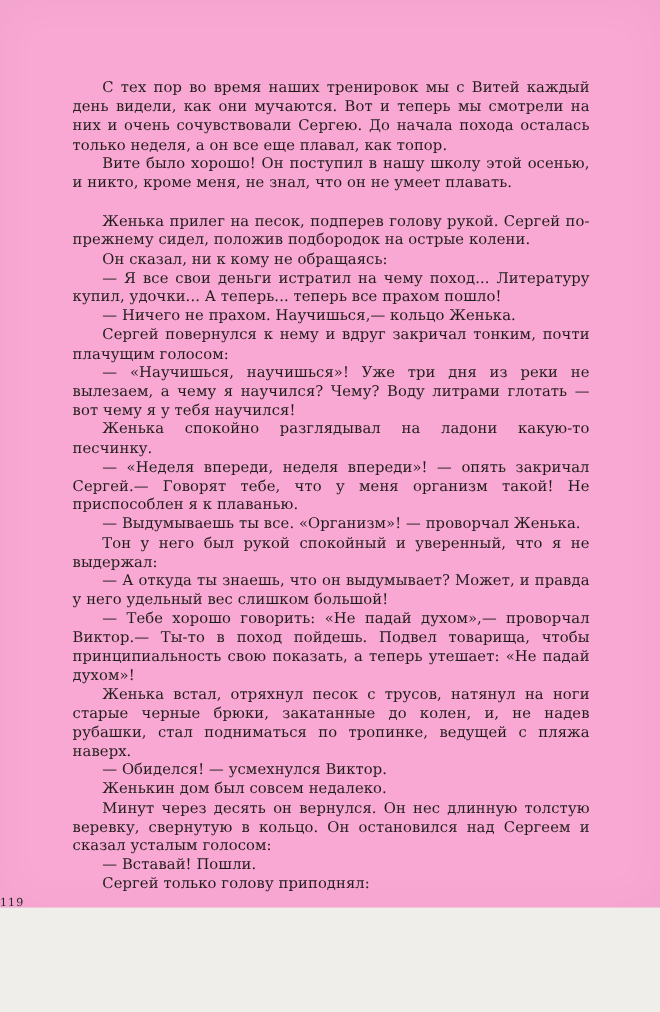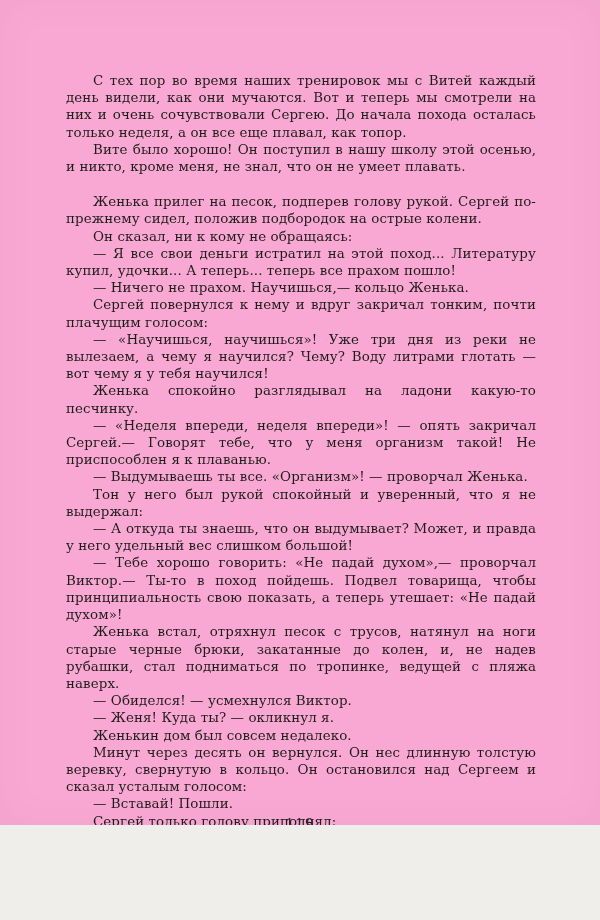--- a/index.html
+++ b/index.html
@@ -36,47 +36,45 @@
     text-indent: 27px;
   }
   .para.section-break {
     margin-top: 18px;
   }
   .page-number {
     position: absolute;
     left: 0;
     right: 0;
     top: 816px;
-    text-align: center;
-    font-size: 14px;
+    font-size: 10px;
     letter-spacing: 1px;
     color: #2a2824;
   }
 </style>
 </head>
 <body>
 
 <div class="scan-page">
   <div class="text-block">
     <p class="para">С тех пор во время наших тренировок мы с Витей каждый день видели, как они мучаются. Вот и теперь мы смотрели на них и очень сочувствовали Сергею. До начала похода осталась только неделя, а он все еще плавал, как топор.</p>
     <p class="para">Вите было хорошо! Он поступил в нашу школу этой осенью, и никто, кроме меня, не знал, что он не умеет плавать.</p>
     <p class="para section-break">Женька прилег на песок, подперев голову рукой. Сергей по-прежнему сидел, положив подбородок на острые колени.</p>
     <p class="para">Он сказал, ни к кому не обращаясь:</p>
-    <p class="para">— Я все свои деньги истратил на этой поход... Литературу купил, удочки... А теперь... теперь все прахом пошло!</p>
+    <p class="para">— Я все свои деньги истратил на чему поход... Литературу купил, удочки... А теперь... теперь все прахом пошло!</p>
     <p class="para">— Ничего не прахом. Научишься,— кольцо Женька.</p>
     <p class="para">Сергей повернулся к нему и вдруг закричал тонким, почти плачущим голосом:</p>
     <p class="para">— «Научишься, научишься»! Уже три дня из реки не вылезаем, а чему я научился? Чему? Воду литрами глотать — вот чему я у тебя научился!</p>
     <p class="para">Женька спокойно разглядывал на ладони какую-то песчинку.</p>
     <p class="para">— «Неделя впереди, неделя впереди»! — опять закричал Сергей.— Говорят тебе, что у меня организм такой! Не приспособлен я к плаванью.</p>
     <p class="para">— Выдумываешь ты все. «Организм»! — проворчал Женька.</p>
     <p class="para">Тон у него был рукой спокойный и уверенный, что я не выдержал:</p>
     <p class="para">— А откуда ты знаешь, что он выдумывает? Может, и правда у него удельный вес слишком большой!</p>
     <p class="para">— Тебе хорошо говорить: «Не падай духом»,— проворчал Виктор.— Ты-то в поход пойдешь. Подвел товарища, чтобы принципиальность свою показать, а теперь утешает: «Не падай духом»!</p>
     <p class="para">Женька встал, отряхнул песок с трусов, натянул на ноги старые черные брюки, закатанные до колен, и, не надев рубашки, стал подниматься по тропинке, ведущей с пляжа наверх.</p>
     <p class="para">— Обиделся! — усмехнулся Виктор.</p>
-    <p class="para">— Женя! Куда ты? — окликнул я.</p>
     <p class="para">Женькин дом был совсем недалеко.</p>
     <p class="para">Минут через десять он вернулся. Он нес длинную толстую веревку, свернутую в кольцо. Он остановился над Сергеем и сказал усталым голосом:</p>
     <p class="para">— Вставай! Пошли.</p>
     <p class="para">Сергей только голову приподнял:</p>
   </div>
   <div class="page-number">119</div>
 </div>
 
 </body></html>

